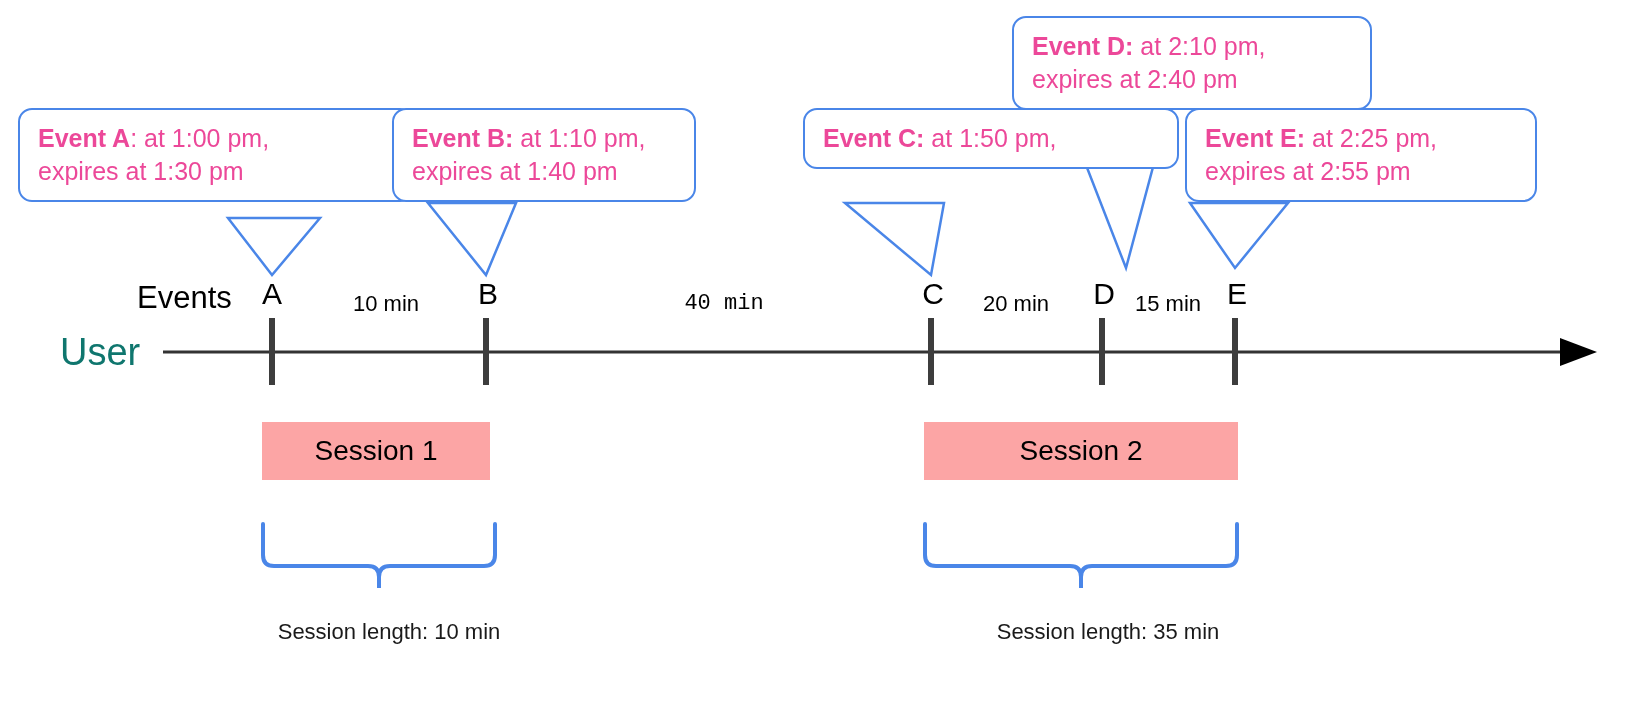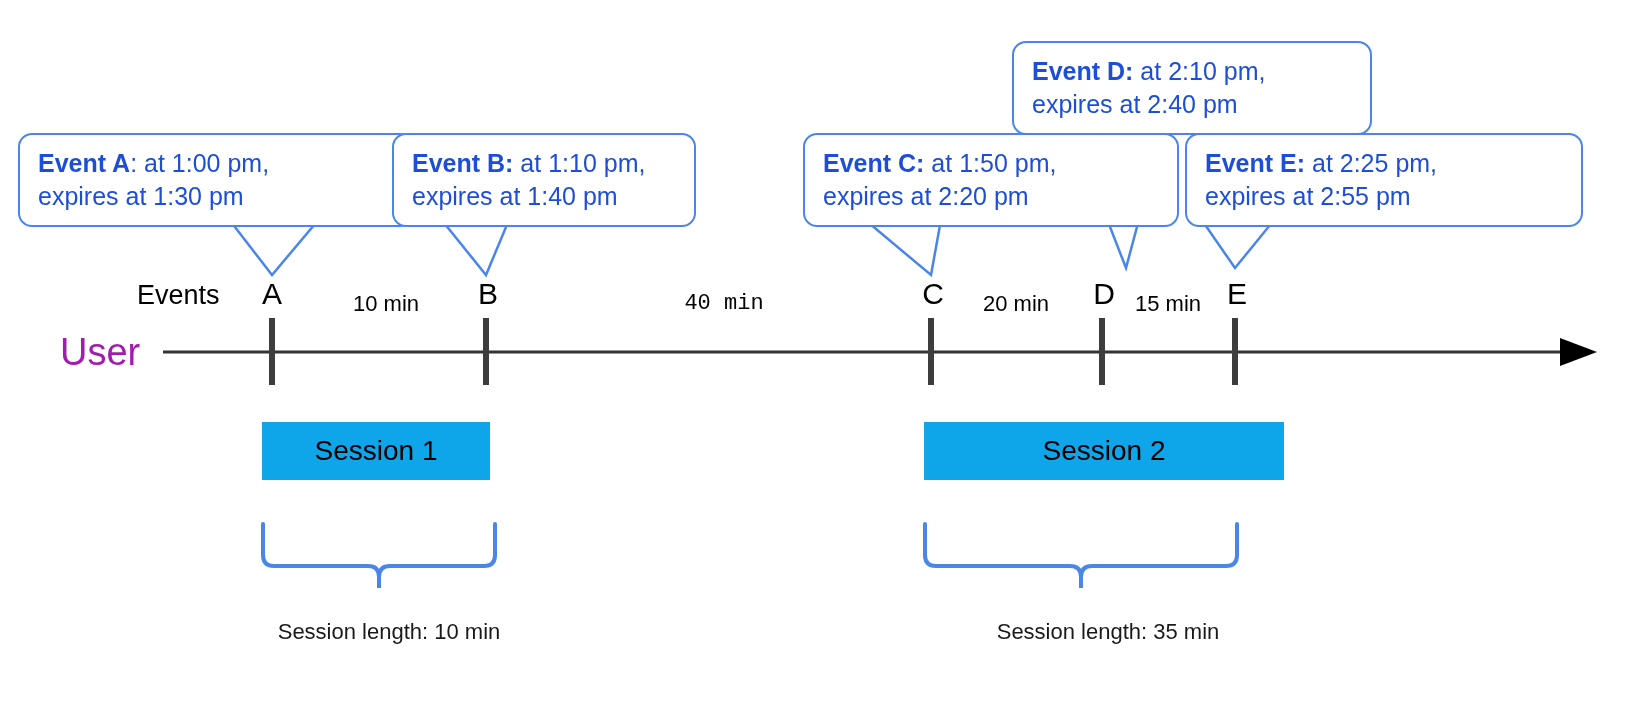--- a/index.html
+++ b/index.html
@@ -31,39 +31,38 @@
   .callout {
     position: absolute;
     box-sizing: border-box;
     border: 2px solid #4a86e8;
     border-radius: 14px;
     background: #ffffff;
     padding: 12px 16px 12px 18px;
     font-size: 25px;
     line-height: 1.32;
     white-space: nowrap;
-    color: #1d4ed8;
-    margin-top: 25px;
+    color: #ec4899;
   }
   .callout .ev {
     font-weight: bold;
   }
   .callout .line2 {
     display: block;
   }
   
   .user-label {
     position: absolute;
     font-size: 38px;
-    color: #a21caf;
+    color: #0f766e;
     white-space: nowrap;
   }
   .events-label {
     position: absolute;
-    font-size: 27px;
+    font-size: 31px;
     color: #000000;
     white-space: nowrap;
   }
   .marker-label {
     position: absolute;
     font-size: 30px;
     color: #000000;
     text-align: center;
     white-space: nowrap;
     transform: translateX(-50%);
@@ -73,21 +72,21 @@
     font-size: 22px;
     color: #000000;
     text-align: center;
     white-space: nowrap;
     transform: translateX(-50%);
   }
   
   .session-box {
     position: absolute;
     box-sizing: border-box;
-    background: #0ea5e9;
+    background: #fca5a5;
     display: flex;
     align-items: center;
     justify-content: center;
     font-size: 28px;
     color: #000000;
     white-space: nowrap;
   }
   .session-length {
     position: absolute;
     font-size: 22px;
@@ -140,29 +139,28 @@
     <span class="line2">expires at 1:30 pm</span>
   </div>
 
   <div class="callout" style="left:392px; top:108px; width:304px;">
     <span class="ev">Event B:</span><span> at 1:10 pm,</span>
     <span class="line2">expires at 1:40 pm</span>
   </div>
 
   <div class="callout" style="left:803px; top:108px; width:376px;">
     <span class="ev">Event C:</span><span> at 1:50 pm,</span>
-    <span class="line2">expires at 2:20 pm</span>
   </div>
 
   <div class="callout" style="left:1012px; top:16px; width:360px;">
     <span class="ev">Event D:</span><span> at 2:10 pm,</span>
     <span class="line2">expires at 2:40 pm</span>
   </div>
 
-  <div class="callout" style="left:1185px; top:108px; width:398px;">
+  <div class="callout" style="left:1185px; top:108px; width:352px;">
     <span class="ev">Event E:</span><span> at 2:25 pm,</span>
     <span class="line2">expires at 2:55 pm</span>
   </div>
 
   <div class="user-label" style="left:60px; top:331px;">User</div>
 
   <div class="events-label" style="left:137px; top:280px;">Events</div>
 
   <div class="marker-label" style="left:272px; top:277px;">A</div>
   <div class="marker-label" style="left:488px; top:277px;">B</div>
@@ -170,19 +168,19 @@
   <div class="marker-label" style="left:1104px; top:277px;">D</div>
   <div class="marker-label" style="left:1237px; top:277px;">E</div>
 
   <div class="gap-label" style="left:386px; top:291px;">10 min</div>
   <div class="gap-label" style="left:724px; top:291px;font-family:Liberation Mono, monospace;">40 min</div>
   <div class="gap-label" style="left:1016px; top:291px;">20 min</div>
   <div class="gap-label" style="left:1168px; top:291px;">15 min</div>
 
   <div class="session-box" style="left:262px; top:422px; width:228px; height:58px;">Session 1</div>
 
-  <div class="session-box" style="left:924px; top:422px; width:360px; height:58px;">Session 2</div>
+  <div class="session-box" style="left:924px; top:422px; width:314px; height:58px;">Session 2</div>
 
   <div class="session-length" style="left:389px; top:619px;">Session length: 10 min</div>
 
   <div class="session-length" style="left:1108px; top:619px;">Session length: 35 min</div>
 
 </div>
 
 </body></html>

